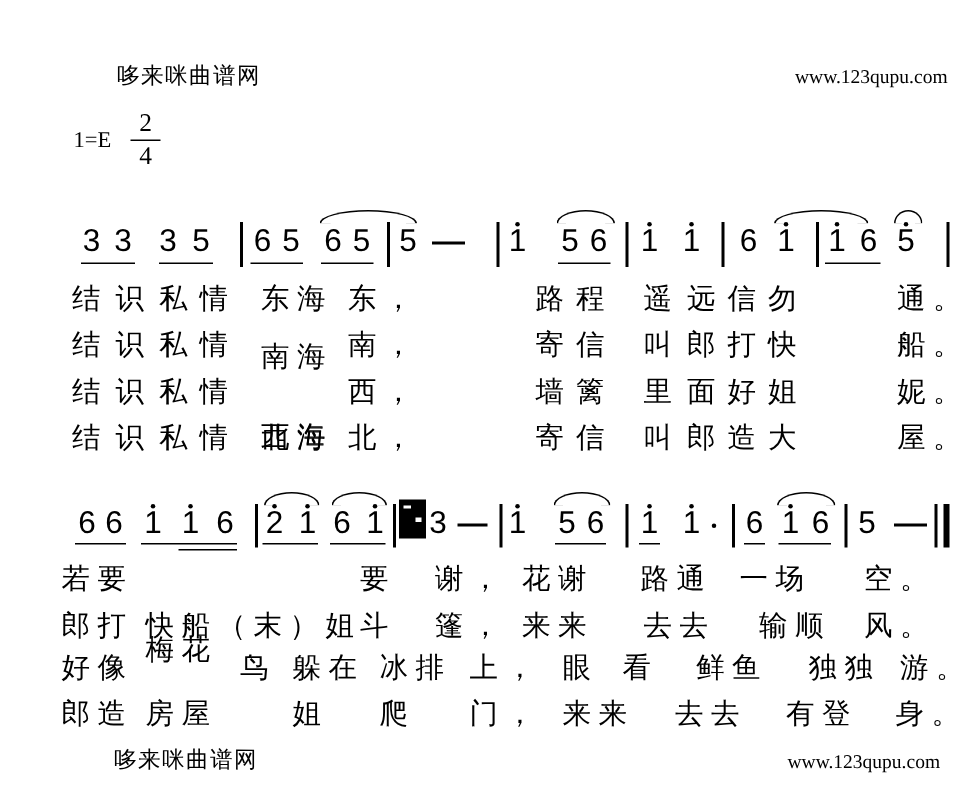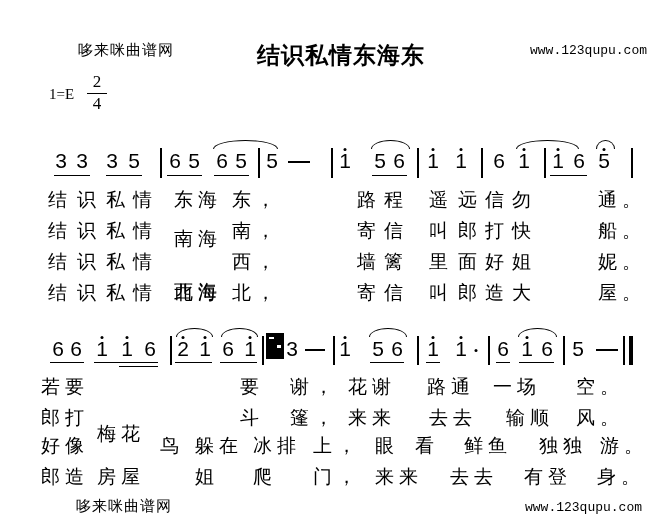--- a/index.html
+++ b/index.html
@@ -5,21 +5,21 @@
   html,body { margin:0; padding:0; background:#fff; }
   .page {
     position:relative; width:650px; height:527px; background:#ffffff;
     color:#000; font-family:"Liberation Serif", serif; overflow:hidden;
   }
   .abs { position:absolute; white-space:nowrap;margin-left:36px; }
   
   .site-name { font-size:15px; letter-spacing:1px; }
   #site-top    { left:42px;  top:41px; }
   #site-bottom { left:40px;  top:497px; }
-  .url { font-family:Liberation Mono, monospace; font-size:13px; }
+  .url { font-family:Liberation Serif, serif; font-size:13px; }
   #url-top    { left:494px; top:43px; }
   #url-bottom { left:489px; top:500px; }
   .title {
     left:257px; top:40px; font-size:23px; font-weight:bold; letter-spacing:1px;
     font-family:"DejaVu Sans", sans-serif;
   }
   .key  { left:13px; top:86px; font-size:15px; }
   .frac { left:49px; top:73px; width:24px; text-align:center; font-size:17px; line-height:1.1; }
   .frac .fracline { display:block; border-top:1.6px solid #000; margin:1px 2px; }
   .source { left:515px; top:82px; font-size:15px; letter-spacing:5px; }
@@ -50,21 +50,20 @@
     font-family:"Liberation Serif", serif; white-space:nowrap;
   }
 </style>
 </head>
 <body>
 
 <div class="page">
 
   <span class="abs site-name" id="site-top">哆来咪曲谱网</span>
 
-  <h1 class="abs title" style="margin:0;">结识私情东海东</h1>
 
   <span class="abs url" id="url-top">www.123qupu.com</span>
 
   <span class="abs key">1=E</span>
 
   <span class="abs frac">
     <span>2</span>
     <span class="fracline"></span>
     <span>4</span>
   </span>
@@ -226,20 +225,21 @@
     </div>
   <div class="layer">
       <div class="lyric" style="left: 41px; top: 376px;">若要</div>
       <div class="lyric" style="left: 240px; top: 376px;">要</div>
       <div class="lyric" style="left: 290px; top: 376px;">谢，</div>
       <div class="lyric" style="left: 348px; top: 376px;">花谢</div>
       <div class="lyric" style="left: 427px; top: 376px;">路通</div>
       <div class="lyric" style="left: 493px; top: 376px;">一场</div>
       <div class="lyric" style="left: 576px; top: 376px;">空。</div>
       <div class="lyric" style="left: 41px; top: 407px;">郎打</div>
+      <div class="lyric" style="left: 97px; top: 407px;">快船（末）姐</div>
       <div class="lyric" style="left: 240px; top: 407px;">斗</div>
       <div class="lyric" style="left: 290px; top: 407px;">篷，</div>
       <div class="lyric" style="left: 348px; top: 407px;">来来</div>
       <div class="lyric" style="left: 429px; top: 407px;">去去</div>
       <div class="lyric" style="left: 506px; top: 407px;">输顺</div>
       <div class="lyric" style="left: 576px; top: 407px;">风。</div>
       <div class="lyric" style="left: 41px; top: 435px;">好像</div>
       <div class="lyric" style="left: 97px; top: 423px;">梅花</div>
       <div class="lyric" style="left: 160px; top: 435px;">鸟</div>
       <div class="lyric" style="left: 195px; top: 435px;">躲在</div>

